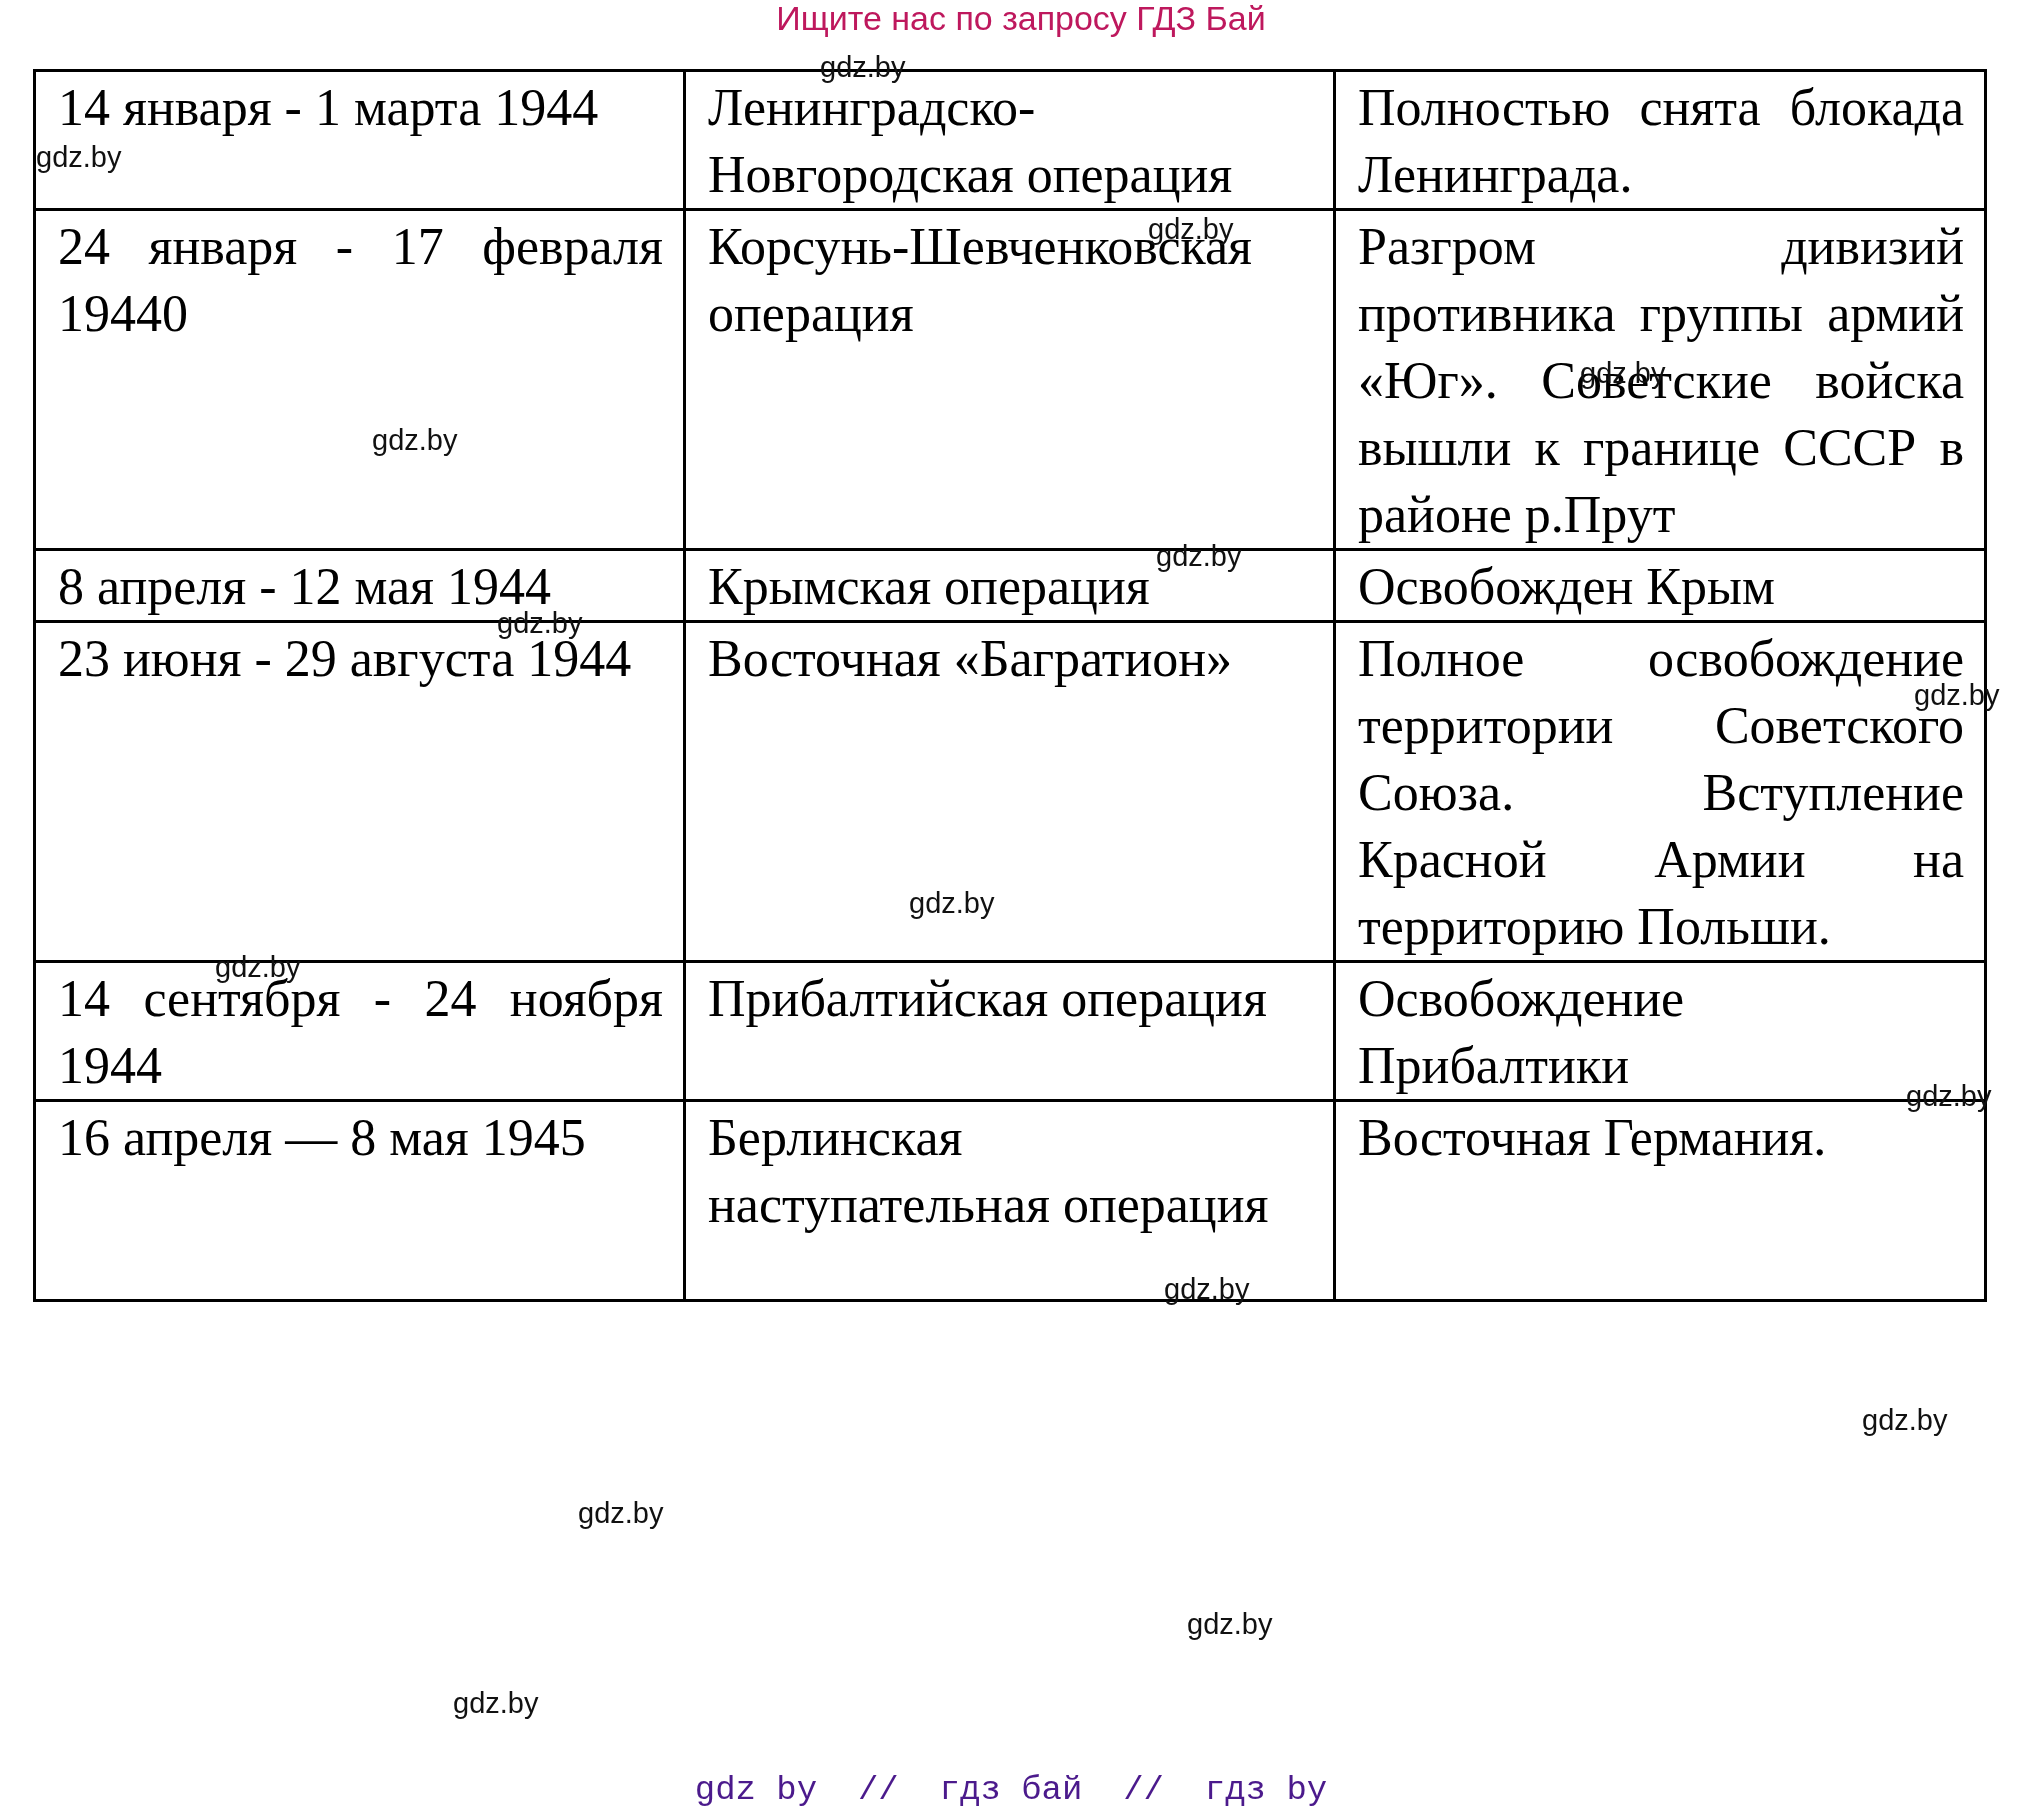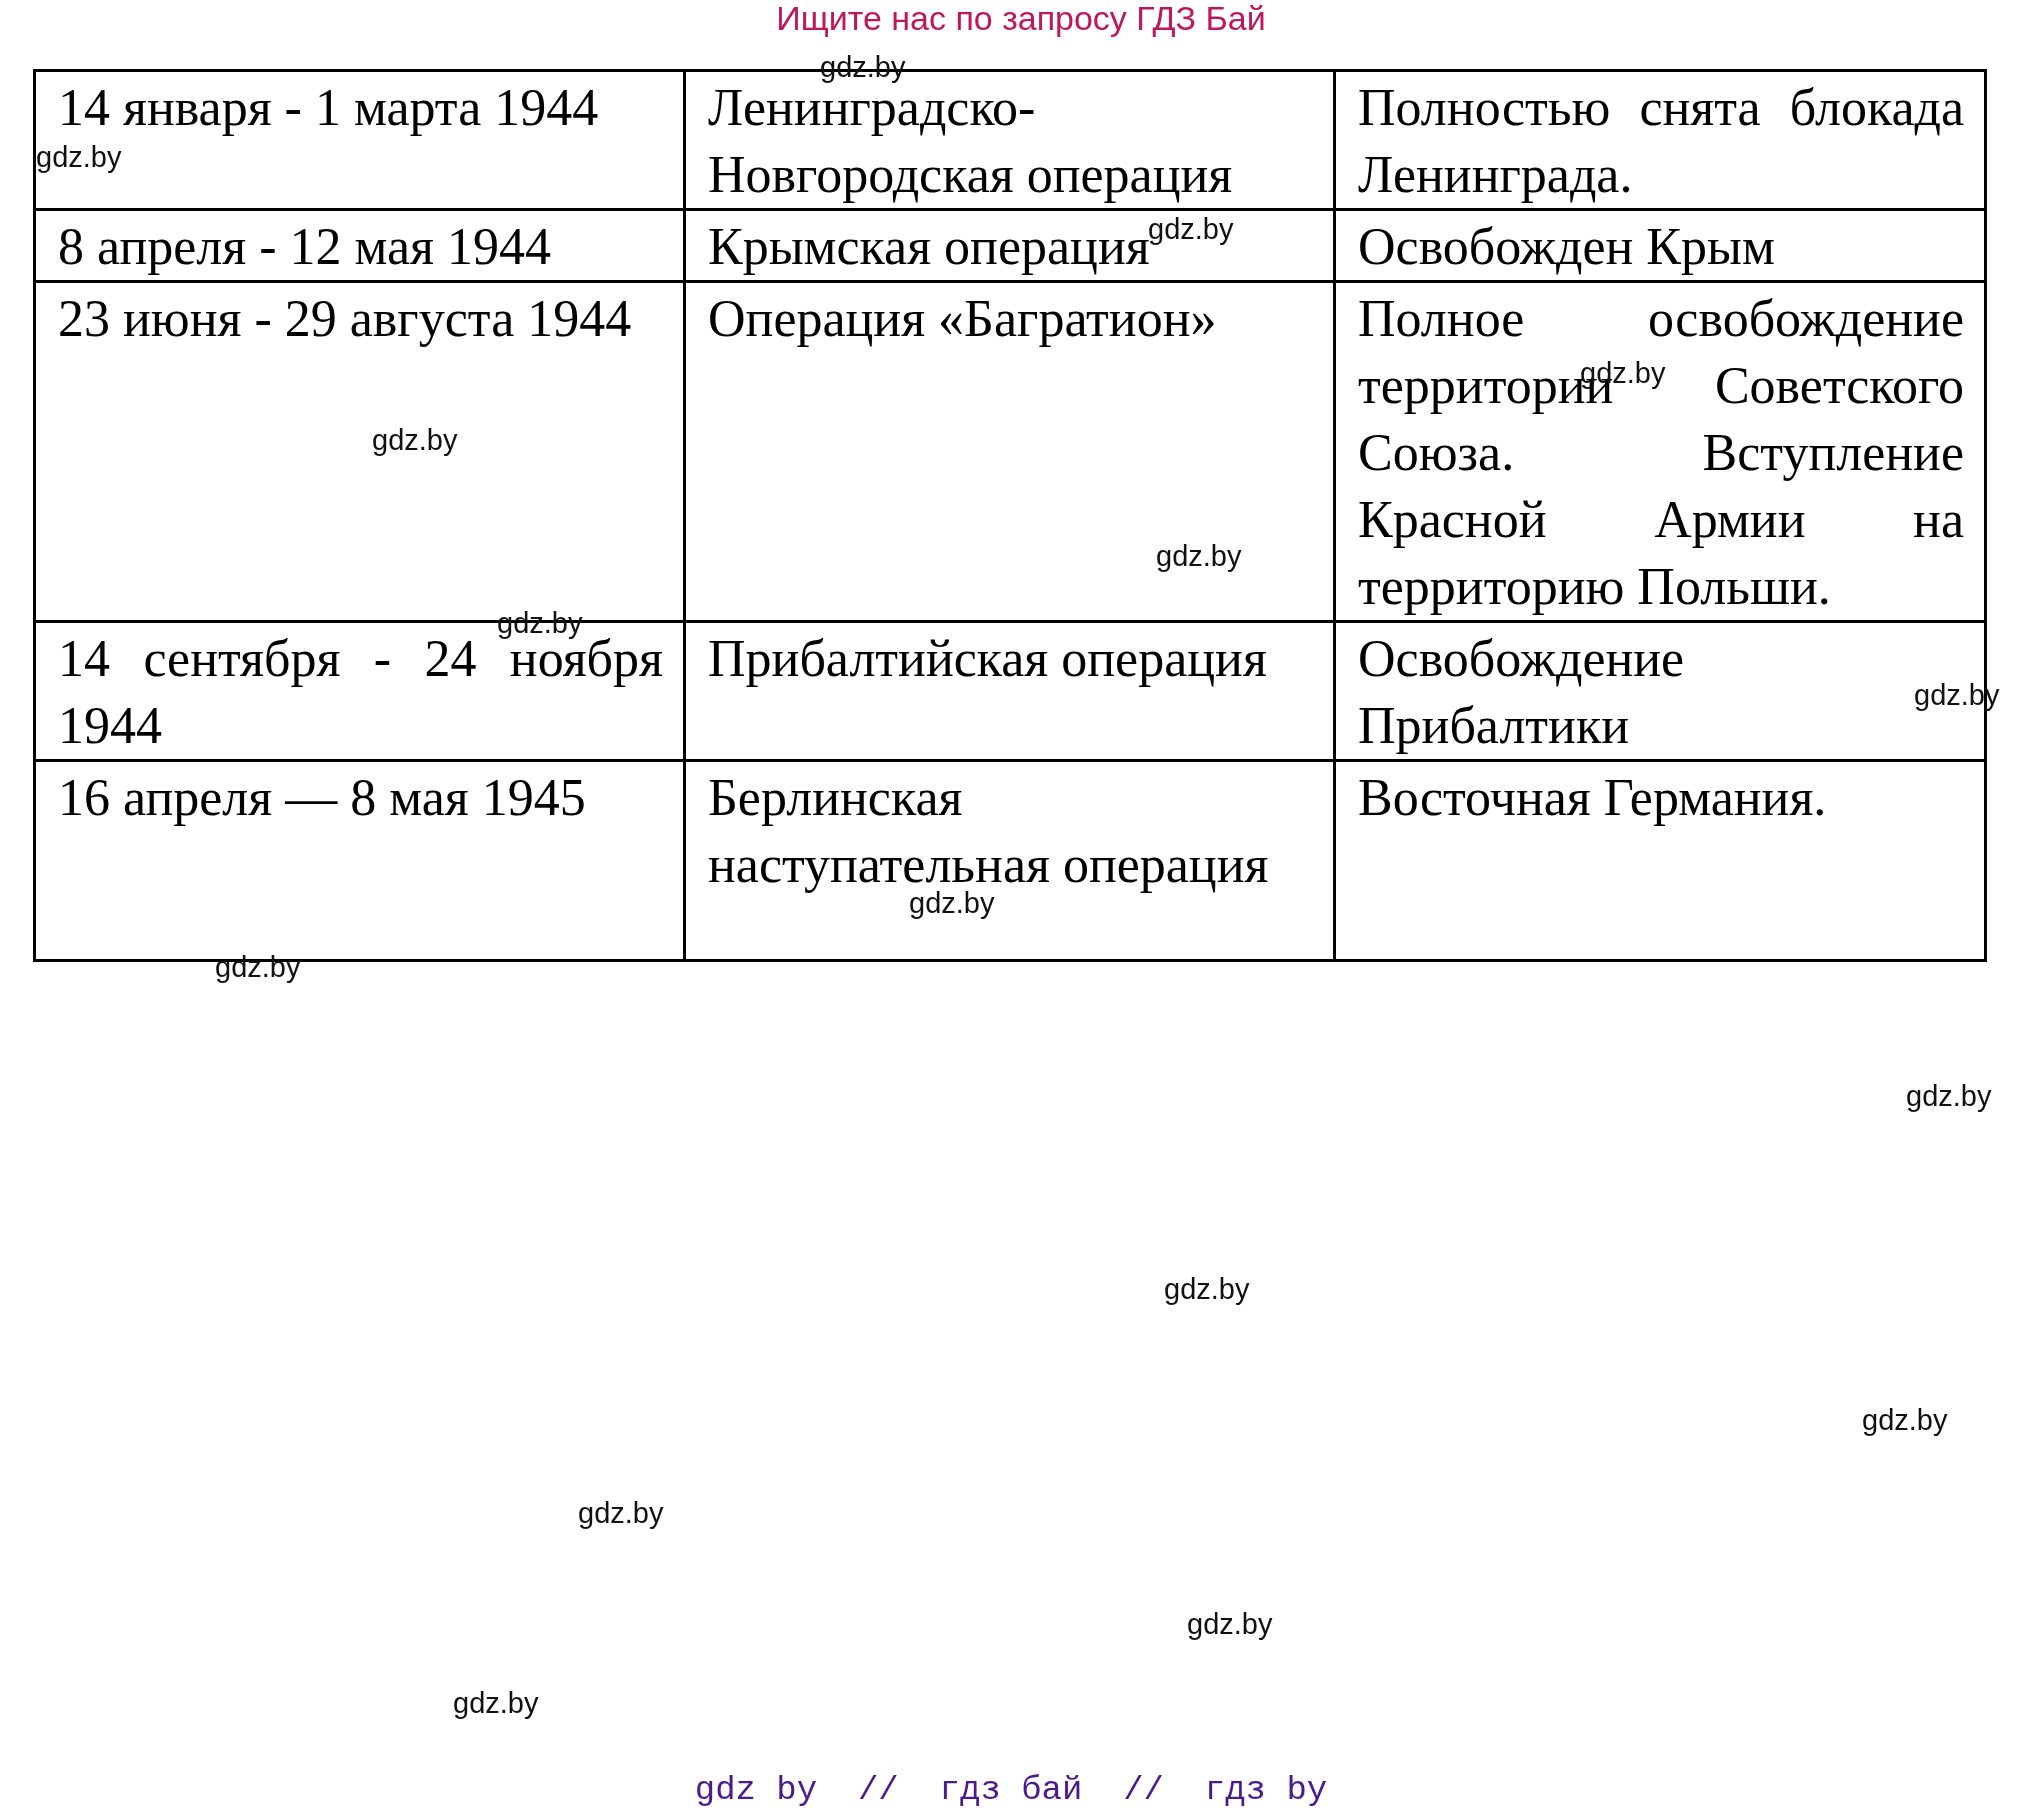--- a/index.html
+++ b/index.html
@@ -45,28 +45,33 @@
       <col class="col1">
       <col class="col2">
       <col class="col3">
     </colgroup>
   <tbody>
   <tr style="height:138px">
     <td class="just">14 января - 1 марта 1944</td>
     <td>Ленинградско-Новгородская операция</td>
     <td class="just">Полностью снята блокада Ленинграда.</td>
   </tr>
+  <tr style="height:337px">
+    <td class="just">24 января - 17 февраля 19440</td>
+    <td>Корсунь-Шевченковская операция</td>
+    <td class="just">Разгром дивизий противника группы армий «Юг». Советские войска вышли к границе СССР в районе р.Прут</td>
+  </tr>
   <tr style="height:67px">
     <td class="just">8 апреля - 12 мая 1944</td>
     <td>Крымская операция</td>
     <td class="just">Освобожден Крым</td>
   </tr>
   <tr style="height:340px">
     <td class="just">23 июня - 29 августа 1944</td>
-    <td>Операция «Багратион»</td>
+    <td>Восточная «Багратион»</td>
     <td class="just">Полное освобождение территории Советского Союза. Вступление Красной Армии на территорию Польши.</td>
   </tr>
   <tr style="height:137px">
     <td class="just">14 сентября - 24 ноября 1944</td>
     <td>Прибалтийская операция</td>
     <td class="just">Освобождение Прибалтики</td>
   </tr>
   <tr style="height:200px">
     <td class="just">16 апреля — 8 мая 1945</td>
     <td>Берлинская наступательная операция</td>

